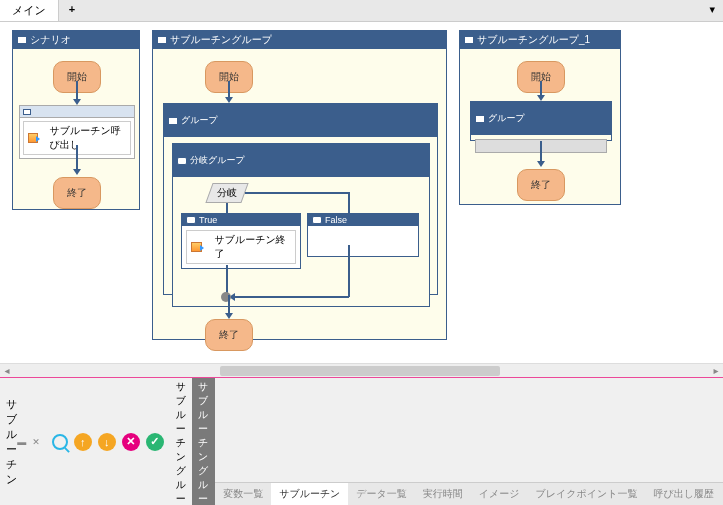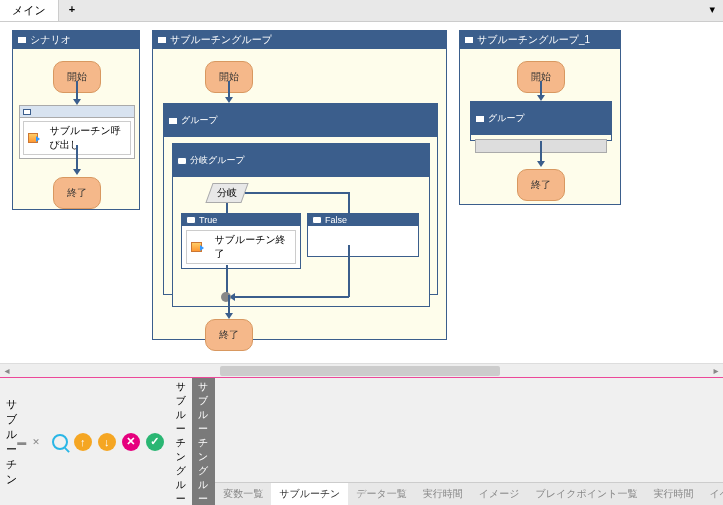--- a/index.html
+++ b/index.html
@@ -222,16 +222,17 @@
   <div class="bp-row">サブルーチングループ</div>
   <div class="bp-row sel">サブルーチングループ_1</div>
 
   <div class="bottom-tabs">
     <div class="btab">変数一覧</div>
     <div class="btab active">サブルーチン</div>
     <div class="btab">データ一覧</div>
     <div class="btab">実行時間</div>
     <div class="btab">イメージ</div>
     <div class="btab">ブレイクポイント一覧</div>
+    <div class="btab">呼び出し履歴</div>
     <div class="btab">実行時間</div>
     <div class="btab">イベント一覧</div>
   </div>
 </div>
 
 </body></html>

